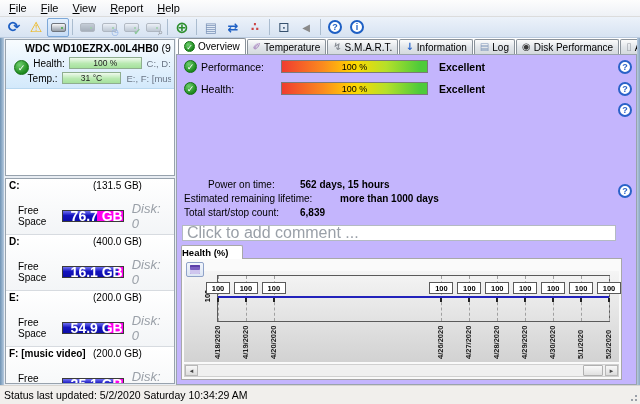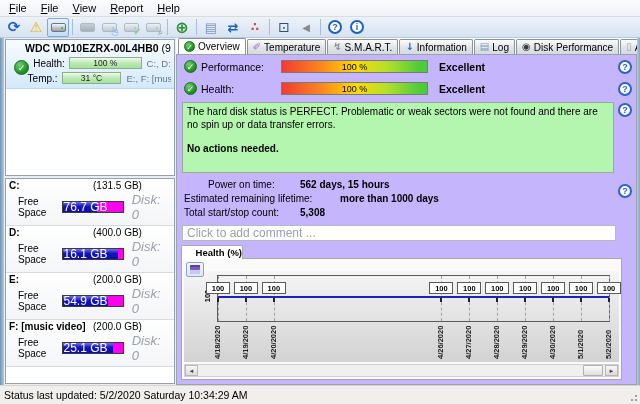--- a/index.html
+++ b/index.html
@@ -45,25 +45,25 @@
   .chk { width:13px; height:13px; border-radius:50%; background:radial-gradient(circle at 35% 30%,#6fd06f,#1e8a1e 70%); border:1px solid #127012; color:#fff; font-size:9px; line-height:13px; text-align:center; font-weight:bold; display:inline-block; flex:none; }
   .chk::after { content:"✓"; }
   .chk.big { width:15px; height:15px; line-height:15px; }
   #diskcheck { position:absolute; left:8px; top:20px; }
   #diskentry .inner { margin-left:16px; position:relative; }
 
   .part-entry { border-bottom:1px solid #d7dbe0; background:linear-gradient(#ffffff,#f3f5f7); padding:1px 3px 3px 3px; }
   .part-l1 { display:flex; font-size:10px; }
   .part-name { font-weight:bold; width:84px; }
   .part-size { }
-  .part-l2 { display:flex; align-items:center; margin-top:1px; font-size:10px; }
+  .part-l2 { display:flex; align-items:center; margin-top:10px; font-size:10px; }
   .part-l2 .fs { width:54px; padding-left:9px; }
   .fbar { width:62px; height:12px; border:1px solid #3a3a3a; position:relative; margin-right:8px; }
   .fbar .fill { position:absolute; left:0; top:0; bottom:0; background:linear-gradient(180deg,#7070f2,var(--barblue) 45%,#0d0da8); }
-  .fbar .txt { position:absolute; inset:0; color:#fff; font-weight:normal; font-size:12px; line-height:10px; text-align:left; }
+  .fbar .txt { position:absolute; inset:0; color:#fff; font-weight:bold; font-size:14px; line-height:10px; text-align:right; }
   .part-disk { color:#9aa0a8; font-style:italic; font-size:13px; }
 
   
   #main { width:461px; display:flex; flex-direction:column; }
   #tabbar { height:16px; display:flex; align-items:flex-end; padding-left:2px; gap:1px; background:transparent; }
   .tab { height:15px; display:flex; align-items:center; gap:3px; padding:0 5px; border:1px solid #8a929a; border-bottom:none; border-radius:2px 2px 0 0; background:linear-gradient(#fcfcfc,#e2e6ea 50%,#d5dade); font-size:10px; white-space:nowrap; }
   .tab.selected { height:16px; background:#fff; font-weight:normal; position:relative; z-index:2; }
   .tabico { font-size:10px; line-height:10px; font-family:"DejaVu Sans",sans-serif; font-weight:bold; }
   .tab .chk { width:11px; height:11px; line-height:11px; font-size:8px; }
 
@@ -74,26 +74,26 @@
   .ovrow-label { position:absolute; left:24px; font-size:10.5px; }
   .pbar { position:absolute; left:104px; width:147px; height:13px; border:1px solid #7a7a7a; background:linear-gradient(90deg,#f03c30,#fb8a1e 28%,#ffd800 50%,#b5e02a 72%,#4ecb3a 95%); text-align:center; font-size:9px; line-height:12px; }
   .rating { position:absolute; left:262px; font-weight:bold; font-size:10.5px; }
 
   #statusbox { position:absolute; left:5px; top:47px; width:432px; height:71px; background:var(--greenbox); border:1px solid #9aa89a; padding:2px 4px; font-size:10px; line-height:1.3; }
   #statusbox .act { font-weight:bold; margin-top:11px; }
 
   .inforow-label { position:absolute; left:7px; font-size:10px; }
   .inforow-value { position:absolute; left:123px; font-size:10px; font-weight:bold; }
   #repeatbtn { position:absolute; left:369px; top:128px; width:70px; height:18px; border:1px solid #7a9ab8; border-radius:3px; background:linear-gradient(#fdfdfd,#eef1f4 45%,#dde2e8); font-size:10px; text-align:center; line-height:16px; }
-  #commentbox { position:absolute; left:5px; top:170px; width:434px; height:16px; border:1px solid #b4bac2; font-size:12px; padding:0 4px; color:#333; font-family:"Liberation Sans",sans-serif; }
+  #commentbox { position:absolute; left:5px; top:170px; width:434px; height:16px; border:1px solid #b4bac2; font-size:16px; padding:0 4px; color:#333; font-family:"Liberation Sans",sans-serif; }
   #commentbox::placeholder { color:#9aa0a8; }
 
   
   #healthpanel { position:absolute; left:4px; top:190px; width:441px; bottom:4px; }
-  #hp-tab { position:absolute; left:0; top:0; width:62px; height:14px; border:1px solid #a8a8a8; border-bottom:none; background:#fff; font-size:9.5px; font-weight:bold; text-align:right; line-height:13px; z-index:2; border-radius:2px 2px 0 0;}
+  #hp-tab { position:absolute; left:0; top:0; width:62px; height:14px; border:1px solid #a8a8a8; border-bottom:none; background:#fff; font-size:9.5px; font-weight:bold; text-align:left; line-height:13px; z-index:2; border-radius:2px 2px 0 0;}
   #hp-body { position:absolute; left:0; right:0; top:13px; bottom:0; border:1px solid #a8a8a8; background:#fafafa;font-weight:bold; }
   #saveico { position:absolute; left:4px; top:3px; width:18px; height:15px; border:1px solid #8fa2c8; border-radius:2px; background:linear-gradient(#f2f6fc,#dde6f4); display:flex; align-items:center; justify-content:center; z-index:3; }
   #saveico::after { content:""; width:10px; height:9px; background:#7a5fc0; border-radius:1px; box-shadow:inset 0 -4px 0 #cfc6ee, inset 0 2px 0 #5b3fa8; }
   #chartarea { position:absolute; left:2px; right:2px; top:12px; bottom:17px; background:linear-gradient(#f5f5f5,#d2d2d2); }
   #plot { position:absolute; left:33px; right:9px; top:4px; bottom:40px; border:1px solid #5a5a5a; }
   .gridline { position:absolute; top:0; bottom:0; width:0; border-left:1px dashed #a0a0a0; }
   #hline { position:absolute; left:0; right:0; top:45%; height:2px; background:var(--lineblue); z-index:2; }
   .ptbox { position:absolute; top:45%; transform:translate(-50%,-14px); width:24px; height:12px; background:#fff; border:1px solid #5a5a5a; font-size:7.5px; text-align:center; line-height:11px; z-index:3; }
   .ptick { position:absolute; top:45%; width:2px; height:4px; background:#222; transform:translateX(-50%); margin-top:2px; z-index:3; }
   .dlabel { position:absolute; top:100%; margin-top:2px; height:36px; writing-mode:vertical-rl; transform:translateX(-50%) rotate(180deg); font-size:7.5px; color:#222; line-height:10px; }
@@ -302,33 +302,29 @@
         <span class="pbar" style="top:5px;">100 %</span>
         <span class="rating" style="top:6px;">Excellent</span>
         <span class="qicon" style="right:4px; top:5px;"></span>
 
         <span class="chk ovrow-icon" style="top:27px;"></span>
         <span class="ovrow-label" style="top:28px;">Health:</span>
         <span class="pbar" style="top:27px;">100 %</span>
         <span class="rating" style="top:28px;">Excellent</span>
         <span class="qicon" style="right:4px; top:27px;"></span>
 
-        <div id="statusbox">
-          <div>The hard disk status is PERFECT. Problematic or weak sectors were not found and there are no spin up or data transfer errors.</div>
-          <div class="act">No actions needed.</div>
-        </div>
         <span class="qicon" style="right:4px; top:48px;"></span>
 
         <div id="inforows">
             <span class="inforow-label" style="top: 124px; padding-left: 24px;">Power on time:</span>
             <span class="inforow-value" style="top: 124px;">562 days, 15 hours</span>
             <span class="inforow-label" style="top: 138px;">Estimated remaining lifetime:</span>
             <span class="inforow-value" style="top: 138px; padding-left: 40px;">more than 1000 days</span>
             <span class="inforow-label" style="top: 152px;">Total start/stop count:</span>
-            <span class="inforow-value" style="top: 152px;">5,308</span>
+            <span class="inforow-value" style="top: 152px;">6,839</span>
           </div>
         <span class="qicon" style="right:4px; top:129px;"></span>
 
         <input id="commentbox" placeholder="Click to add comment ..." style="">
 
         <div id="healthpanel">
           <div id="hp-tab">Health (%)</div>
           <div id="hp-body">
             <div id="saveico"></div>
             <div id="chartarea">

